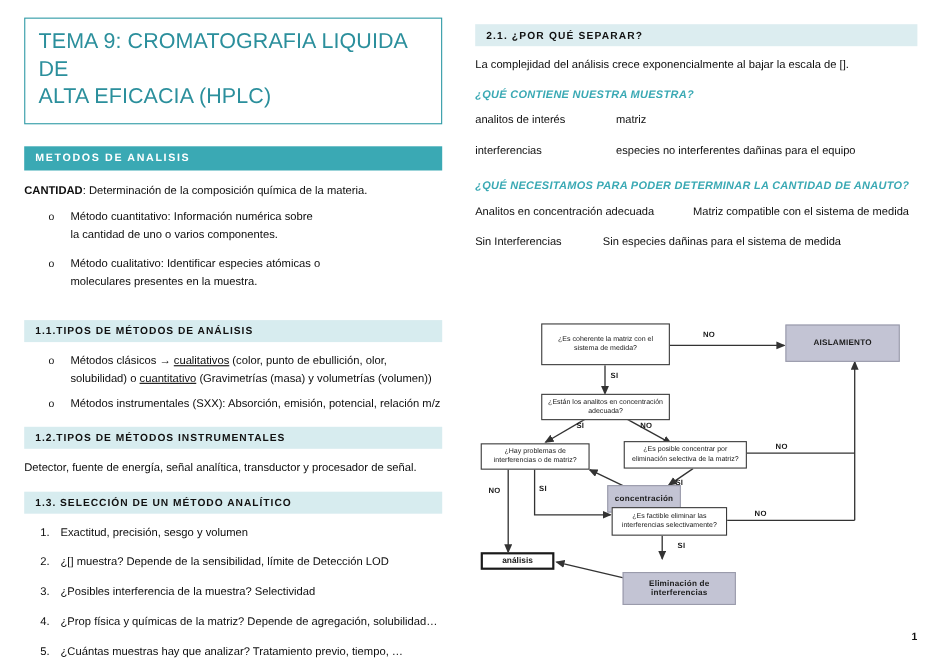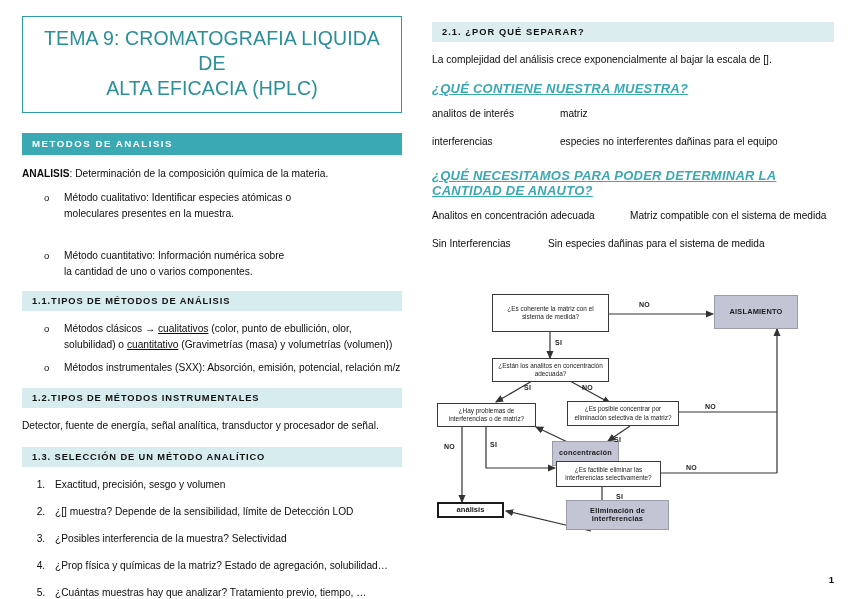--- a/index.html
+++ b/index.html
@@ -28,21 +28,21 @@
   }
   .col-right {
     width: 424px;
     padding: 18px 14px 0 8px;
   }
 
   
   .title-box {
     border: 1.5px solid #2e9aa6;
     padding: 9px 12px 11px 12px;
-    text-align: center;
+    text-align: left;
     margin-bottom: 20px;
   }
   .title-box .t-line {
     color: #2b8f9c;
     font-size: 19.5px;
     line-height: 25px;
     letter-spacing: .1px;
     font-weight: 400;
   }
 
@@ -126,24 +126,23 @@
     content: "\25AA";
     position: absolute;
     left: 2px; top: -1px;
     font-size: 9px;
   }
 
   .teal-h {
     color: #3aa9b4;
     font-style: italic;
     font-weight: 600;
-    font-size: 13px;
+    font-size: 10px;
     letter-spacing: .25px;
     margin: 14px 0 10px 0;
-    text-decoration: underline;
   }
 
   .kv-row {
     display: flex;
     font-size: 10.1px;
     line-height: 15px;
     margin-bottom: 13px;
   }
   .kv-row .k { width: 128px; flex: none; }
   .kv-row .v { flex: 1; }
@@ -207,45 +206,45 @@
 
   <div class="col col-left">
 
     <div class="title-box">
       <div class="t-line">TEMA 9: CROMATOGRAFIA LIQUIDA DE</div>
       <div class="t-line">ALTA EFICACIA (HPLC)</div>
     </div>
 
     <div class="hdr-main">METODOS DE ANALISIS</div>
 
-    <p class="para"><b>ANALISIS</b><span>: Determinación de la composición química de la materia.</span></p>
+    <p class="para"><b>CANTIDAD</b><span>: Determinación de la composición química de la materia.</span></p>
 
     <ul class="olist">
+      <li style="width:250px;margin-bottom:12px;">Método cuantitativo: Información numérica sobre la cantidad de uno o varios componentes.</li>
       <li style="width:250px;margin-bottom:27px;">Método cualitativo: Identificar especies atómicas o moleculares presentes en la muestra.</li>
-      <li style="width:250px;margin-bottom:12px;">Método cuantitativo: Información numérica sobre la cantidad de uno o varios componentes.</li>
     </ul>
 
     <div class="hdr-sub">1.1.TIPOS DE MÉTODOS DE ANÁLISIS</div>
 
     <ul class="olist">
       <li class="tight"><span>Métodos clásicos → </span><u>cualitativos</u><span> (color, punto de ebullición, olor, solubilidad) o </span><u>cuantitativo</u><span> (Gravimetrías (masa) y volumetrías  (volumen))</span></li>
       <li class="tight">Métodos instrumentales (SXX): Absorción, emisión, potencial, relación m/z</li>
     </ul>
 
     <div class="hdr-sub">1.2.TIPOS DE MÉTODOS INSTRUMENTALES</div>
 
     <p class="para">Detector, fuente de energía, señal analítica, transductor y procesador de señal.</p>
 
     <div class="hdr-sub" style="margin-top:14px;">1.3. SELECCIÓN DE UN MÉTODO ANALÍTICO</div>
 
     <ol class="nlist">
       <li>Exactitud, precisión, sesgo y volumen</li>
       <li>¿[] muestra? Depende de la sensibilidad, límite de Detección LOD</li>
       <li>¿Posibles interferencia de la muestra? Selectividad</li>
-      <li>¿Prop física y químicas de la matriz? Estado de agregación, solubilidad…</li>
+      <li>¿Prop física y químicas de la matriz? Depende de agregación, solubilidad…</li>
       <li>¿Cuántas muestras hay que analizar? Tratamiento previo, tiempo, … COSTE</li>
     </ol>
 
   </div>
 
   <div class="col col-right">
 
     <div class="hdr-sub right" style="margin-top:4px;">2.1. ¿POR QUÉ SEPARAR?</div>
 
     <p class="para" style="margin-bottom:4px;">La complejidad del análisis crece exponencialmente al bajar la escala de [].</p>
@@ -306,35 +305,35 @@
           <path d="M353,187 L353,43" marker-end="url(#ah)"></path>
 
           <path d="M178,201 L178,222" marker-end="url(#ah)"></path>
 
           <path d="M167,245 L82,225" marker-end="url(#ah)"></path>
         </g>
       </svg>
 
       <div class="fbox" style="left:68px; top:8px; width:117px; height:38px;">¿Es coherente la matriz con el sistema de medida?</div>
 
-      <div class="fbox shaded" style="left:290px; top:9px; width:84px; height:34px;">AISLAMIENTO</div>
+      <div class="fbox shaded" style="left:290px; top:9px; width:104px; height:34px;">AISLAMIENTO</div>
 
       <div class="fbox" style="left:68px; top:72px; width:117px; height:24px;">¿Están los analitos en concentración adecuada?</div>
 
       <div class="fbox" style="left:13px; top:117px; width:99px; height:24px;">¿Hay problemas de interferencias o de matriz?</div>
 
       <div class="fbox" style="left:143px; top:115px; width:112px; height:25px;">¿Es posible concentrar por eliminación selectiva de la matriz?</div>
 
       <div class="fbox shaded" style="left:128px; top:155px; width:67px; height:25px;">concentración</div>
 
       <div class="fbox" style="left:132px; top:175px; width:105px; height:26px;">¿Es factible eliminar las interferencias selectivamente?</div>
 
       <div class="fbox strong" style="left:13px; top:216px; width:67px; height:16px;">análisis</div>
 
-      <div class="fbox shaded" style="left:142px; top:214px; width:103px; height:30px;">Eliminación de interferencias</div>
+      <div class="fbox shaded" style="left:142px; top:234px; width:103px; height:30px;">Eliminación de interferencias</div>
 
       <span class="flabel" style="left:215px; top:15px;">NO</span>
       <span class="flabel" style="left:131px; top:53px;">SI</span>
       <span class="flabel" style="left:100px; top:98px;">SI</span>
       <span class="flabel" style="left:158px; top:98px;">NO</span>
       <span class="flabel" style="left:20px; top:157px;">NO</span>
       <span class="flabel" style="left:66px; top:155px;">SI</span>
       <span class="flabel" style="left:190px; top:150px;">SI</span>
       <span class="flabel" style="left:281px; top:117px;">NO</span>
       <span class="flabel" style="left:262px; top:178px;">NO</span>

